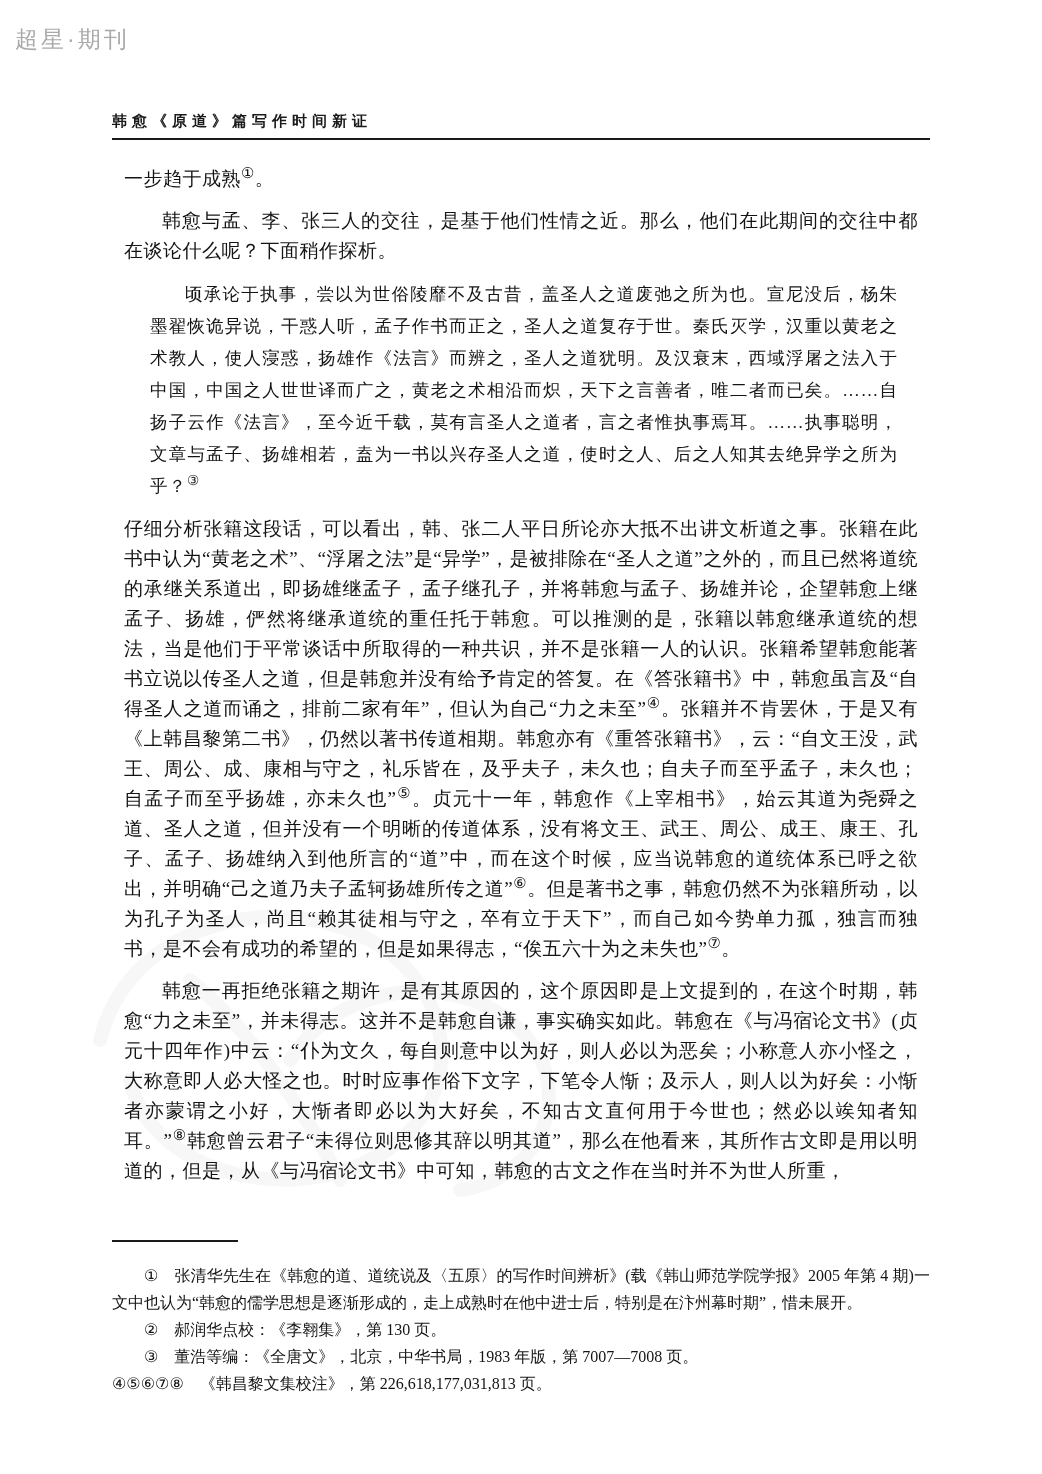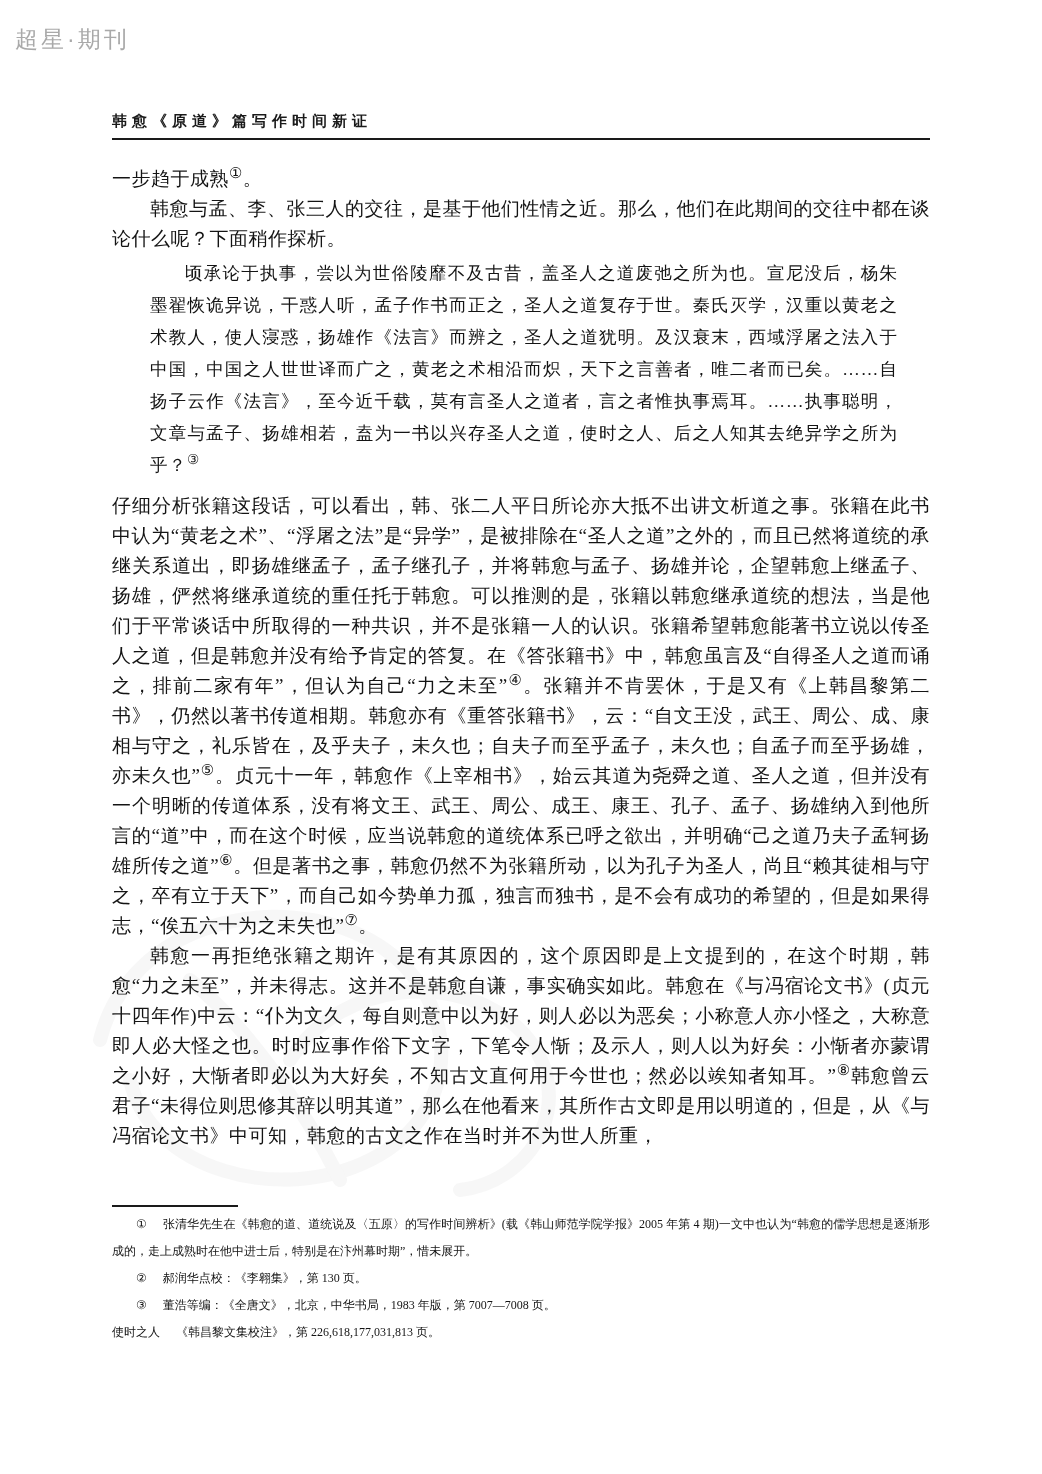--- a/index.html
+++ b/index.html
@@ -51,21 +51,21 @@
   }
   .header-rule {
     height: 0;
     border-bottom: 2px solid #1a1a1a;
     margin-top: 7px;
   }
   .article {
     margin-top: 24px;
   }
   .body-par {
-    margin: 0;
+    margin: 12px;
     font-size: 19px;
     line-height: 30px;
     text-align: justify;
     text-indent: 2em;
     letter-spacing: 0.5px;
   }
   .no-indent {
     text-indent: 0;
   }
   .quote {
@@ -82,22 +82,22 @@
     vertical-align: super;
     line-height: 0;
   }
   .footnote-sep {
     width: 126px;
     height: 0;
     border-bottom: 2px solid #1a1a1a;
     margin-top: 54px;
   }
   .footnotes {
-    margin-top: 4px;
-    font-size: 12px;
+    margin-top: 20px;
+    font-size: 16px;
     line-height: 27px;
   }
   .footnotes p {
     margin: 0;
     text-align: justify;
     text-indent: 2em;
   }
   .footnotes p.fn-flush {
     text-indent: 0;
   }
@@ -140,18 +140,18 @@
       <p>
         <span class="fn-marker">①</span><span>张清华先生在《韩愈的道、道统说及〈五原〉的写作时间辨析》(载《韩山师范学院学报》2005 年第 4 期)一文中也认为“韩愈的儒学思想是逐渐形成的，走上成熟时在他中进士后，特别是在汴州幕时期”，惜未展开。</span>
       </p>
       <p>
         <span class="fn-marker">②</span><span>郝润华点校：《李翱集》，第 130 页。</span>
       </p>
       <p>
         <span class="fn-marker">③</span><span>董浩等编：《全唐文》，北京，中华书局，1983 年版，第 7007—7008 页。</span>
       </p>
       <p class="fn-flush">
-        <span class="fn-marker">使时之人</span><span>《韩昌黎文集校注》，第 226,618,177,031,813 页。</span>
+        <span class="fn-marker">④⑤⑥⑦⑧</span><span>《韩昌黎文集校注》，第 226,618,177,031,813 页。</span>
       </p>
     </div>
 
   </div>
 </div>
 
 </body></html>

